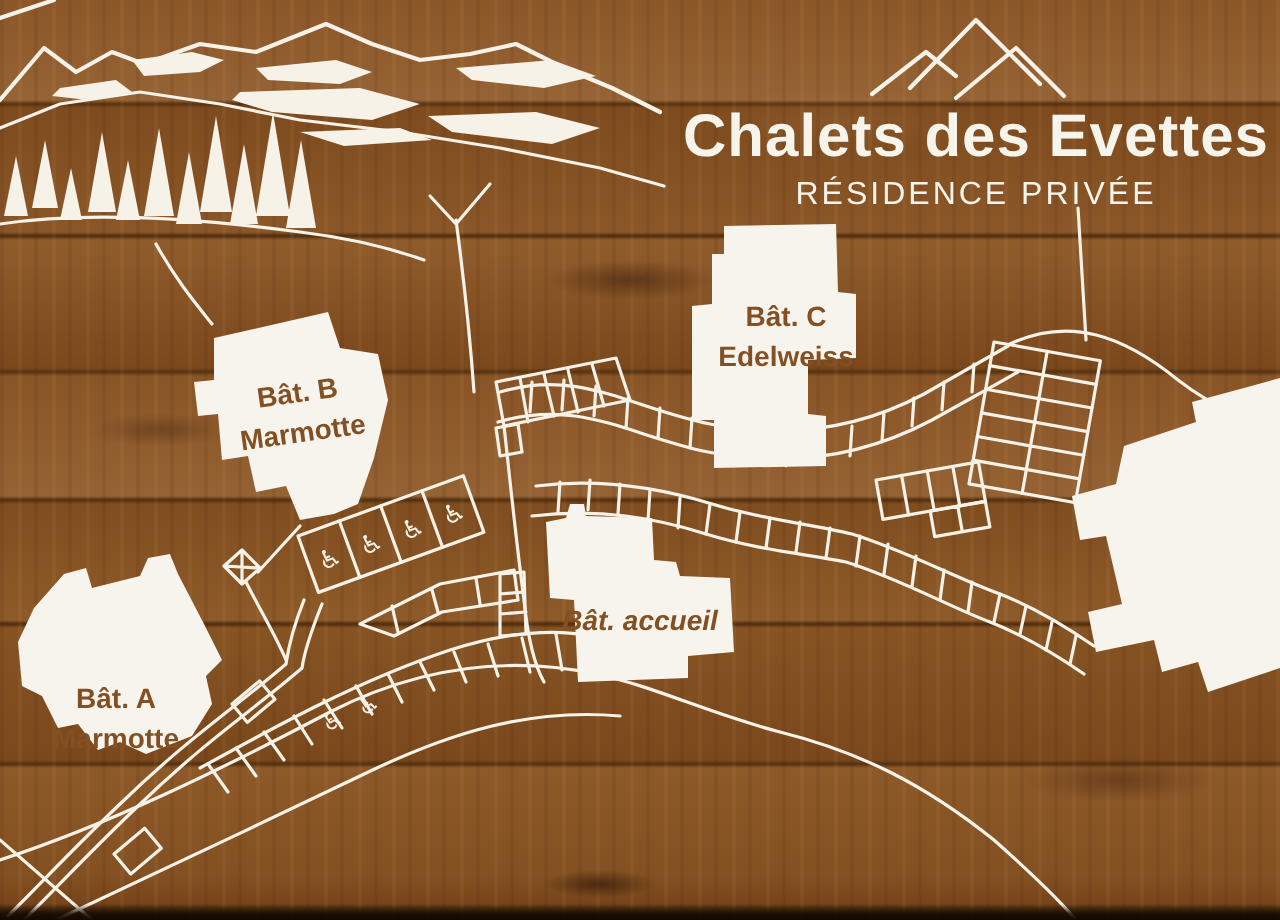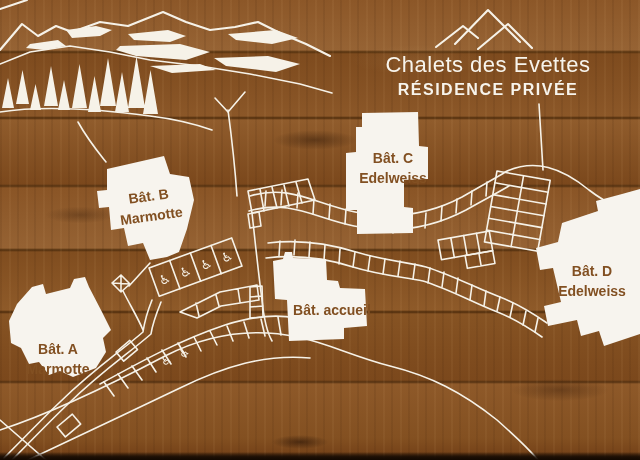--- a/index.html
+++ b/index.html
@@ -22,22 +22,22 @@
         #865323 314px, #7b481c 380px, #543111 382px,
         #8e5929 384px, #835021 438px, #77441a 452px, #2a1606 460px);
   }
   .map-svg{position:absolute;left:0;top:0;}
   .ln{fill:none;stroke:#f6f2e8;stroke-width:1.6;stroke-linecap:round;stroke-linejoin:round;}
   .ln2{fill:none;stroke:#f6f2e8;stroke-width:2.1;stroke-linecap:round;stroke-linejoin:round;}
   .snow{fill:#f6f2e8;stroke:none;}
   .bld{fill:#f7f4ee;stroke:none;}
   .wc{fill:#f6f2e8;font-family:"DejaVu Sans",sans-serif;text-anchor:middle;}
   .title-wrap{position:absolute;left:488px;top:52px;transform:translateX(-50%);text-align:center;width:max-content;color:#f7f4ec;}
-  .title{font-size:22px;font-weight:normal;letter-spacing:.5px;}
-  .subtitle{font-size:16px;font-weight:bold;letter-spacing:1.5px;margin-top:3px;}
+  .title{font-size:30px;font-weight:bold;letter-spacing:.5px;}
+  .subtitle{font-size:16px;font-weight:normal;letter-spacing:1.5px;margin-top:3px;}
   .bld-label{position:absolute;transform:translate(-50%,-50%);text-align:center;color:#825022;font-weight:bold;line-height:20px;width:max-content;}
   .bld-label .l1{font-size:14px;}
   .bld-label .l2{font-size:14px;}
   .rot{transform:translate(-50%,-50%) rotate(-8deg);}
   .photo-edge{position:absolute;left:0;right:0;bottom:0;height:8px;
     background:linear-gradient(180deg, rgba(30,15,5,0) 0%, rgba(22,11,3,.85) 60%, #130902 100%);}
 </style>
 </head>
 <body>
 
@@ -165,22 +165,18 @@
     <div class="l2">Marmotte</div>
   </div>
   <div class="bld-label rot" style="left:150px;top:206px;">
     <div class="l1">Bât. B</div>
     <div class="l2">Marmotte</div>
   </div>
   <div class="bld-label" style="left:393px;top:168px;">
     <div class="l1">Bât. C</div>
     <div class="l2">Edelweiss</div>
   </div>
-  <div class="bld-label" style="left:332px;top:310px;">
+  <div class="bld-label" style="left:320px;top:310px;font-style:italic;">
     <div class="l1">Bât. accueil</div>
-  </div>
-  <div class="bld-label" style="left:592px;top:281px;">
-    <div class="l1">Bât. D</div>
-    <div class="l2">Edelweiss</div>
   </div>
 
   <div class="photo-edge"></div>
 </div>
 
 </body></html>

